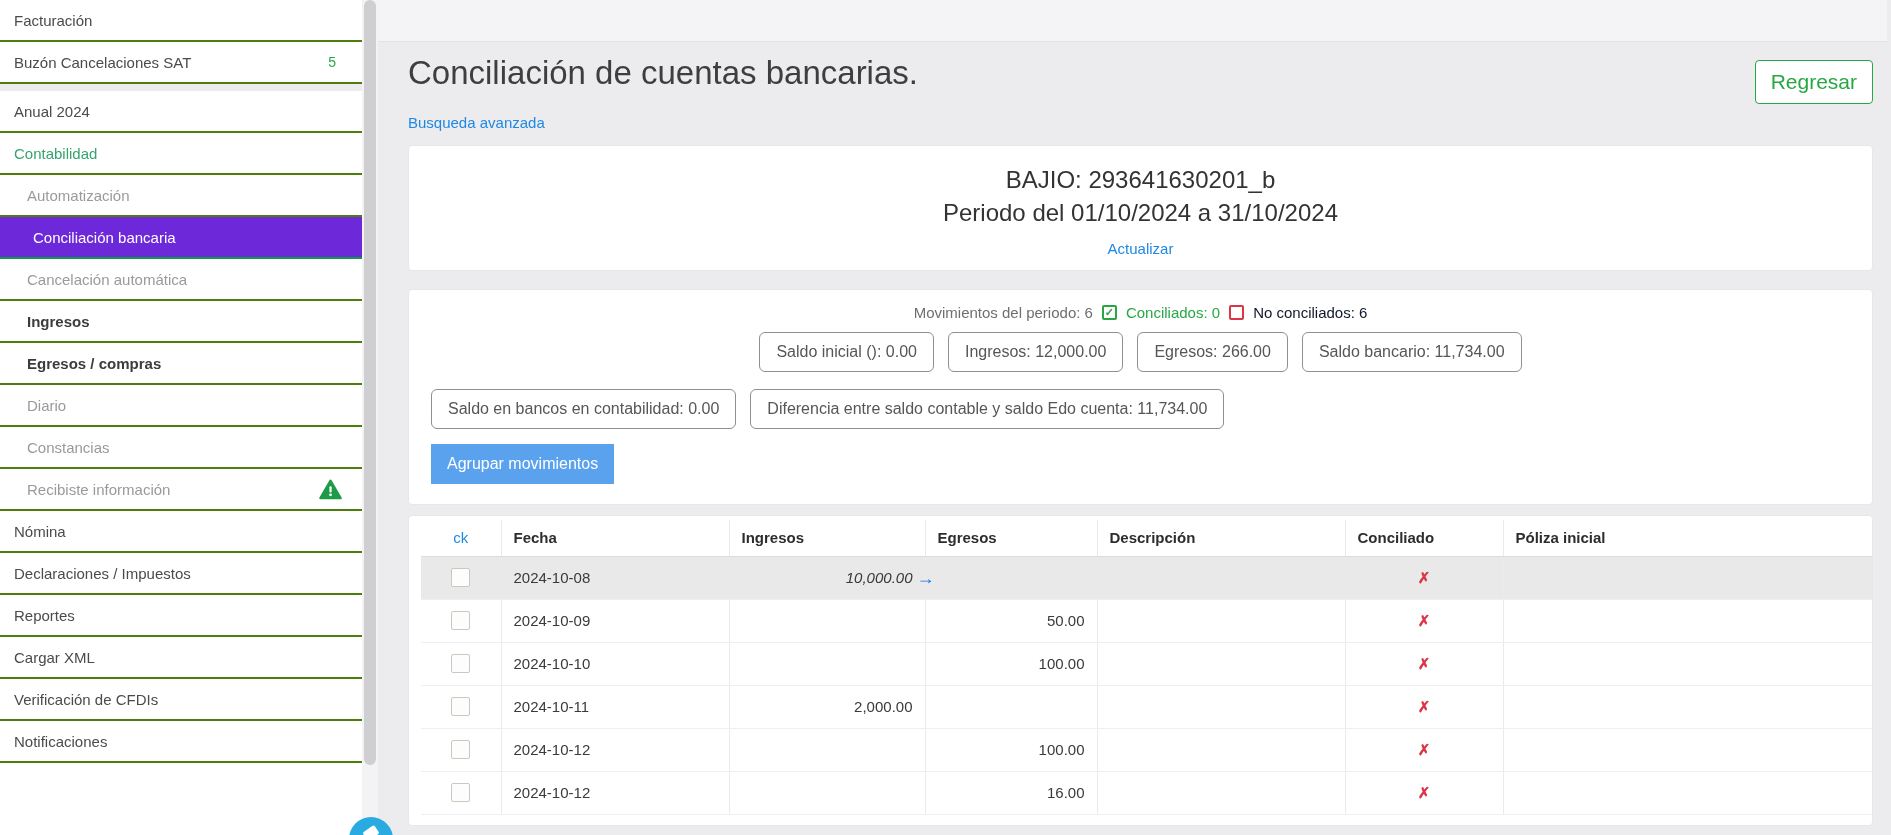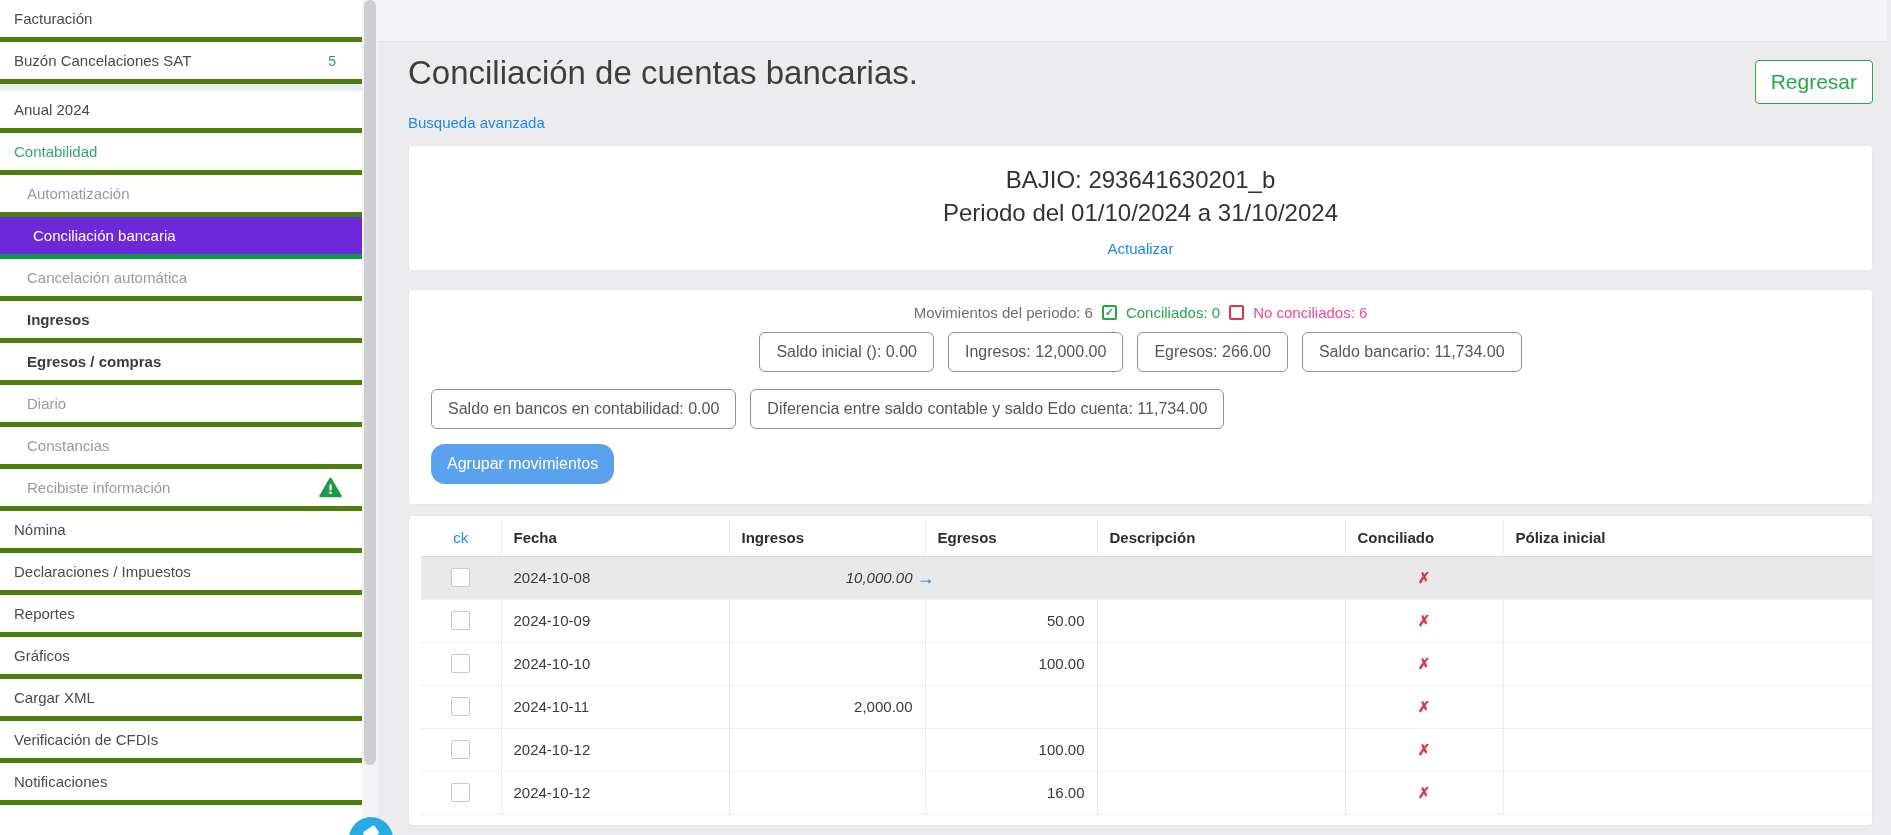--- a/index.html
+++ b/index.html
@@ -8,21 +8,21 @@
     width:1891px; height:835px; position:relative; overflow:hidden;
     font-family:"Liberation Sans", sans-serif;
     background:#ececef;
   }
 
   
   .sidebar { position:absolute; left:0; top:0; width:378px; height:835px; background:#fff; z-index:2; }
   .sb-nav { position:absolute; left:0; top:0; width:362px; }
   .sb-item {
     height:42px; display:flex; align-items:center; justify-content:space-between;
-    padding:0 12px 0 14px; border-bottom:5px solid #4d7c0f;
+    padding:0 12px 0 14px; border-bottom:2px solid #4d7c0f;
     font-size:15px; color:#4b4b4b; cursor:pointer; background:#fff;
   }
   .sb-item.sub { padding-left:27px; }
   .sb-item.muted { color:#9a9a9a; }
   .sb-item.bold { font-weight:bold; color:#3c3c3c; }
   .sb-item.green-label { color:#35a46d; }
   .sb-item.selected { background:#6d28d9; color:#fff; border-color:#0e9849; padding-left:33px; }
   .sb-badge { color:#28a745; font-size:14px; margin-right:14px; }
   .thick-div { height:7px; background:#ececf0; }
   .sb-scroll { position:absolute; top:0; right:0; width:16px; height:835px; background:#f3f3f5; }
@@ -48,29 +48,29 @@
   .account-card { text-align:center; padding:15px 0 12px; margin-bottom:18px; }
   .acct-line { font-size:24px; color:#333; margin:5px 0; }
   .refresh-link { display:inline-block; margin-top:8px; color:#1e88e5; font-size:15px; text-decoration:none; cursor:pointer; }
 
   .summary-card { padding:14px 22px 20px; margin-bottom:10px; }
   .mov-line { display:flex; justify-content:center; align-items:center; gap:9px; font-size:15px; color:#6f6f6f; margin-bottom:11px; }
   .chkbox { width:15px; height:15px; border-radius:2px; display:inline-flex; align-items:center; justify-content:center; background:#fff; }
   .chk-green { border:2px solid #28a745; color:#28a745; font-size:11px; font-weight:bold; line-height:1; }
   .chk-red { border:2px solid #dc3545; }
   .green-text { color:#28a745; }
-  .red-text { color:#ec4899; }
+  .red-text { color:#0f172a; }
   .boxes-center { display:flex; justify-content:center; gap:14px; margin-bottom:17px; }
   .boxes-left { display:flex; gap:14px; margin-bottom:15px; }
   .sum-box {
     border:1px solid #8f8f94; border-radius:6px; background:#fff;
     padding:10px 16px; font-size:16px; color:#565656; font-family:inherit; cursor:pointer;
   }
   .btn-agrupar {
-    background:#5aa2ee; color:#fff; border:none; border-radius:14px;
+    background:#5aa2ee; color:#fff; border:none; border-radius:0;
     padding:11px 16px; font-size:16px; font-family:inherit; cursor:pointer;
   }
 
   .table-card { padding:4px 0 10px 12px; }
   table.mov { width:100%; border-collapse:collapse; table-layout:fixed; font-size:15px; color:#3a3a3a; }
   table.mov th {
     height:36px; padding:0 12px; font-weight:bold; color:#2d2d2d; text-align:left;
     border-bottom:1px solid #dcdcde; border-right:1px solid #ebebed;
   }
   table.mov th:last-child, table.mov td:last-child { border-right:none; }
@@ -147,23 +147,20 @@
       </span>
     </div>
     <div class="sb-item">
       <span>Nómina</span>
     </div>
     <div class="sb-item">
       <span>Declaraciones / Impuestos</span>
     </div>
     <div class="sb-item">
       <span>Reportes</span>
-    </div>
-    <div class="sb-item">
-      <span>Gráficos</span>
     </div>
     <div class="sb-item">
       <span>Cargar XML</span>
     </div>
     <div class="sb-item">
       <span>Verificación de CFDIs</span>
     </div>
     <div class="sb-item">
       <span>Notificaciones</span>
     </div>

